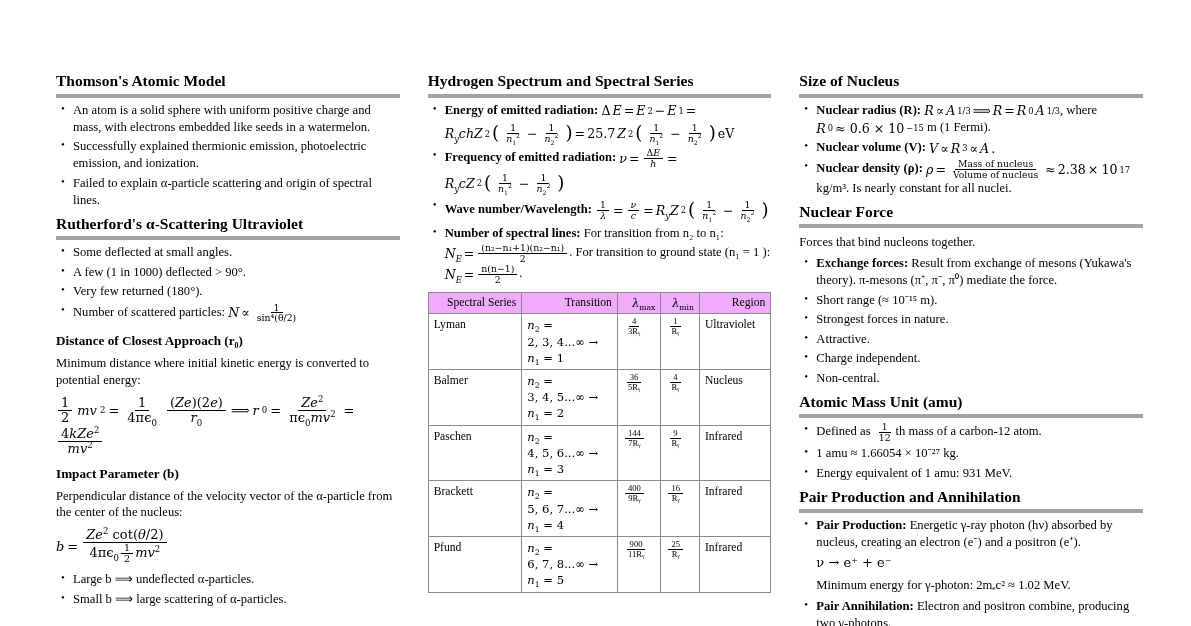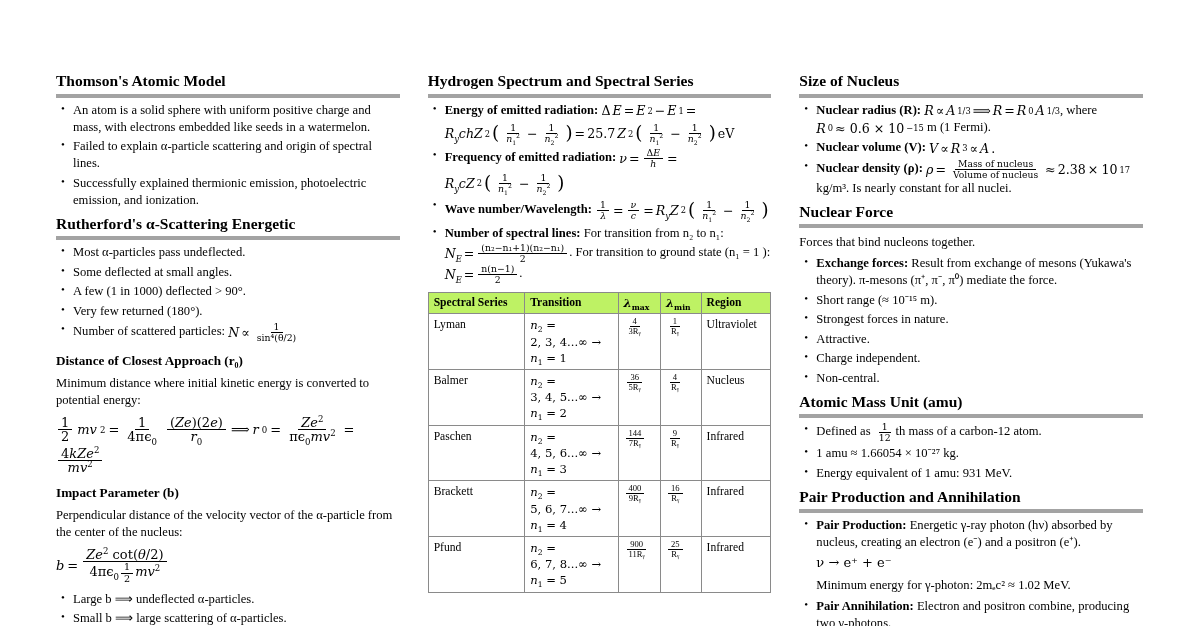--- a/index.html
+++ b/index.html
@@ -37,43 +37,42 @@
   .frac > .den { padding:0 3px; }
   .sm { font-size:0.74em; }
   sup, sub { font-size:0.66em; line-height:0; }
   .paren { font-size:1.45em; font-family:"DejaVu Serif", serif; }
 
   
   table.spec { border-collapse:collapse; width:100%; margin-top:8px; font-size:11.6px; }
   table.spec th, table.spec td {
     border:1px solid #8a8a8a; padding:3px 5px; text-align:left; vertical-align:top;
   }
-  table.spec th { background:#bef264; font-weight:bold; font-size:11.6px; }
+  table.spec th { background:#f0abfc; font-weight:normal; font-size:11.6px;text-align:right; }
   table.spec td { font-size:11.6px; line-height:1.4; }
   td.trans { font-family:"DejaVu Serif", serif; font-size:12px; }
 </style>
 </head>
 <body>
 
 <div class="sheet">
 
   <div class="col">
 
     <h2 class="sec">Thomson's Atomic Model</h2>
     <ul>
       <li>An atom is a solid sphere with uniform positive charge and mass, with electrons embedded like seeds in a watermelon.</li>
+      <li>Successfully explained thermionic emission, photoelectric emission, and ionization.</li>
       <li>Failed to explain α-particle scattering and origin of spectral lines.</li>
-      <li>Successfully explained thermionic emission, photoelectric emission, and ionization.</li>
     </ul>
 
     <h2 class="sec">
-      <span>Rutherford's α-Scattering Energetic</span>
+      <span>Rutherford's α-Scattering Ultraviolet</span>
     </h2>
     <ul>
-      <li>Most α-particles pass undeflected.</li>
       <li>Some deflected at small angles.</li>
       <li>A few (1 in 1000) deflected &gt; 90°.</li>
       <li>Very few returned (180°).</li>
       <li>
         <span>Number of scattered particles:</span>
         <span class="inlm">
           <span class="m">N</span>
           <span class="mr">∝</span>
           <span class="frac sm">
             <span class="num">1</span>

